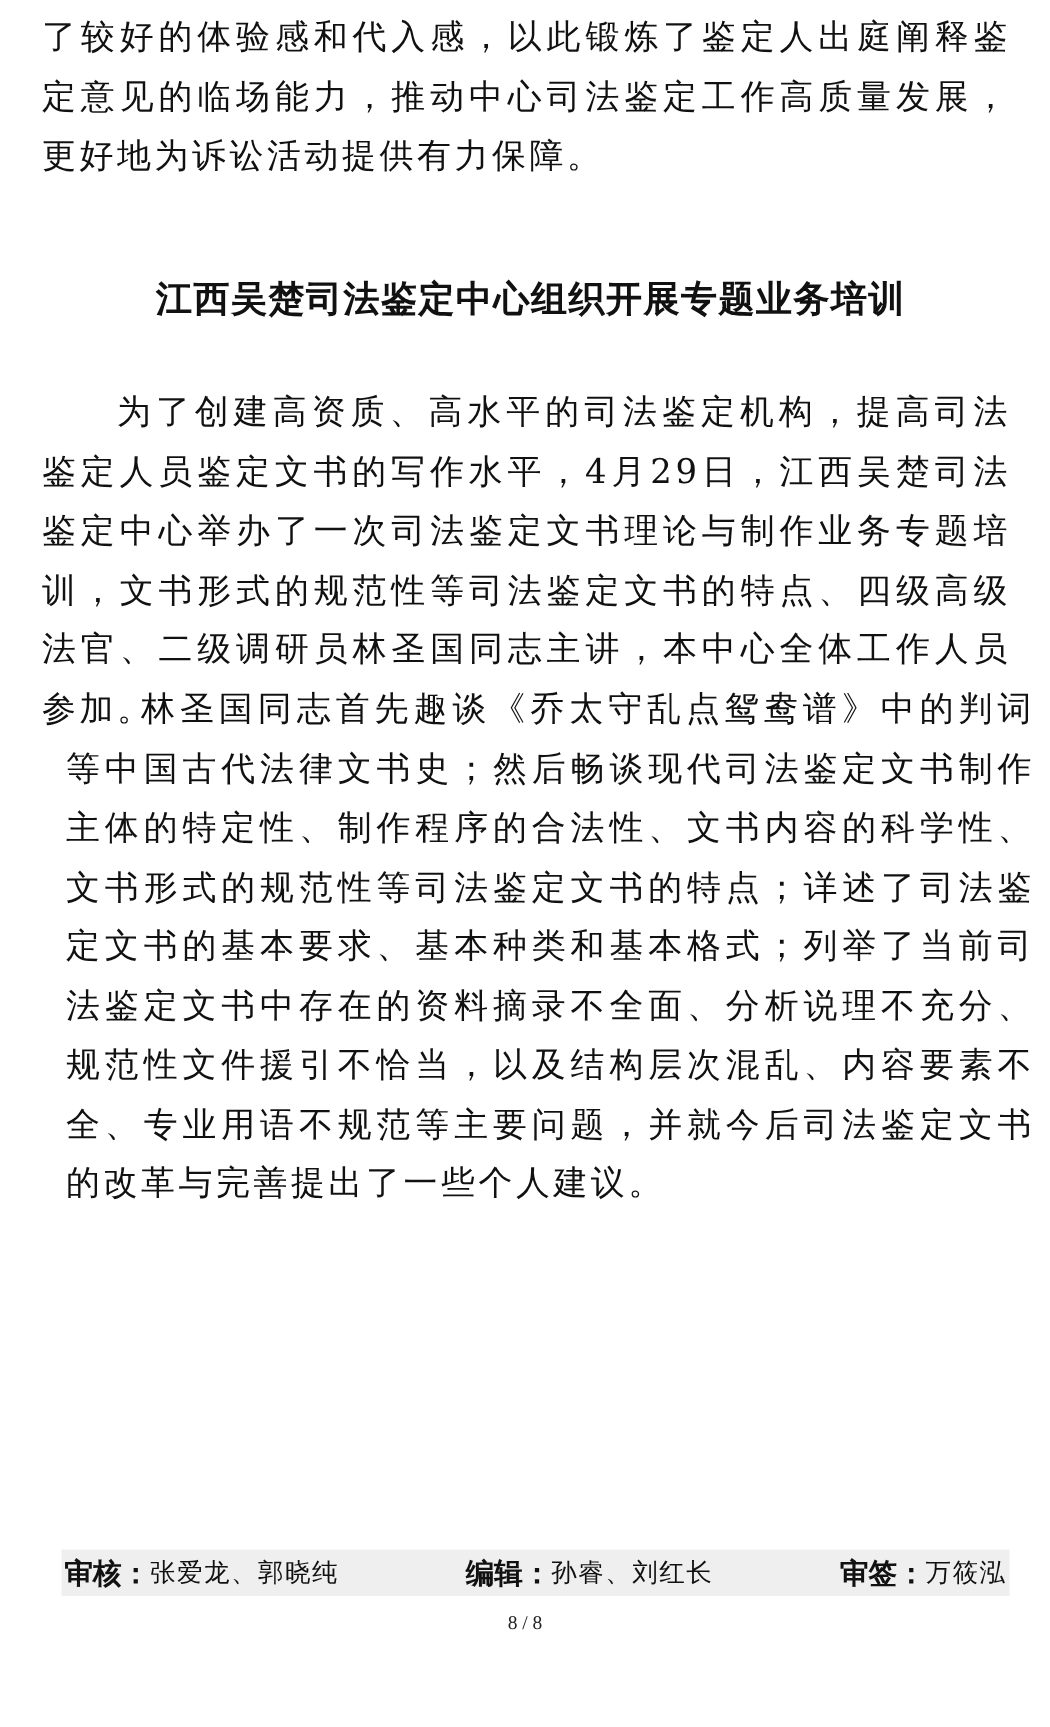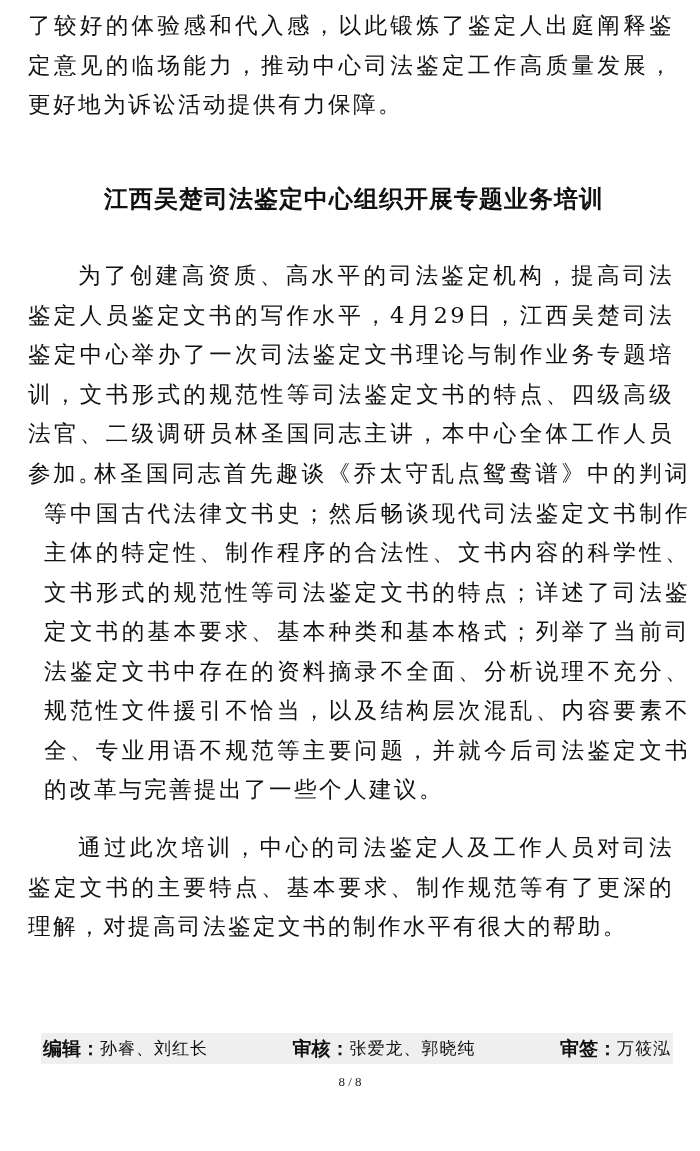--- a/index.html
+++ b/index.html
@@ -95,30 +95,29 @@
 <div class="page">
 
   <p class="para" style="top: 6px;">了较好的体验感和代入感，以此锻炼了鉴定人出庭阐释鉴定意见的临场能力，推动中心司法鉴定工作高质量发展，更好地为诉讼活动提供有力保障。</p>
 
   <h1 class="title">江西吴楚司法鉴定中心组织开展专题业务培训</h1>
 
   <p class="para indent" style="top: 256px;">为了创建高资质、高水平的司法鉴定机构，提高司法鉴定人员鉴定文书的写作水平，4月29日，江西吴楚司法鉴定中心举办了一次司法鉴定文书理论与制作业务专题培训，文书形式的规范性等司法鉴定文书的特点、四级高级法官、二级调研员林圣国同志主讲，本中心全体工作人员参加。</p>
 
   <p class="para indent" style="top: 454px; margin-left: 16px;">林圣国同志首先趣谈《乔太守乱点鸳鸯谱》中的判词等中国古代法律文书史；然后畅谈现代司法鉴定文书制作主体的特定性、制作程序的合法性、文书内容的科学性、文书形式的规范性等司法鉴定文书的特点；详述了司法鉴定文书的基本要求、基本种类和基本格式；列举了当前司法鉴定文书中存在的资料摘录不全面、分析说理不充分、规范性文件援引不恰当，以及结构层次混乱、内容要素不全、专业用语不规范等主要问题，并就今后司法鉴定文书的改革与完善提出了一些个人建议。</p>
 
-  <p class="para indent" style="top: 828px;">通过此次培训，中心的司法鉴定人及工作人员对司法鉴定文书的主要特点、基本要求、制作规范等有了更深的理解，对提高司法鉴定文书的制作水平有很大的帮助。</p>
 
   <div class="footer">
     <span class="group">
+      <span class="label">审核：</span>
+      <span class="names">张爱龙、郭晓纯</span>
+    </span>
+    <span class="group">
       <span class="label">编辑：</span>
       <span class="names">孙睿、刘红长</span>
-    </span>
-    <span class="group">
-      <span class="label">审核：</span>
-      <span class="names">张爱龙、郭晓纯</span>
     </span>
     <span class="group">
       <span class="label">审签：</span>
       <span class="names">万筱泓</span>
     </span>
   </div>
 
   <div class="pagenum">8 / 8</div>
 
 </div>

